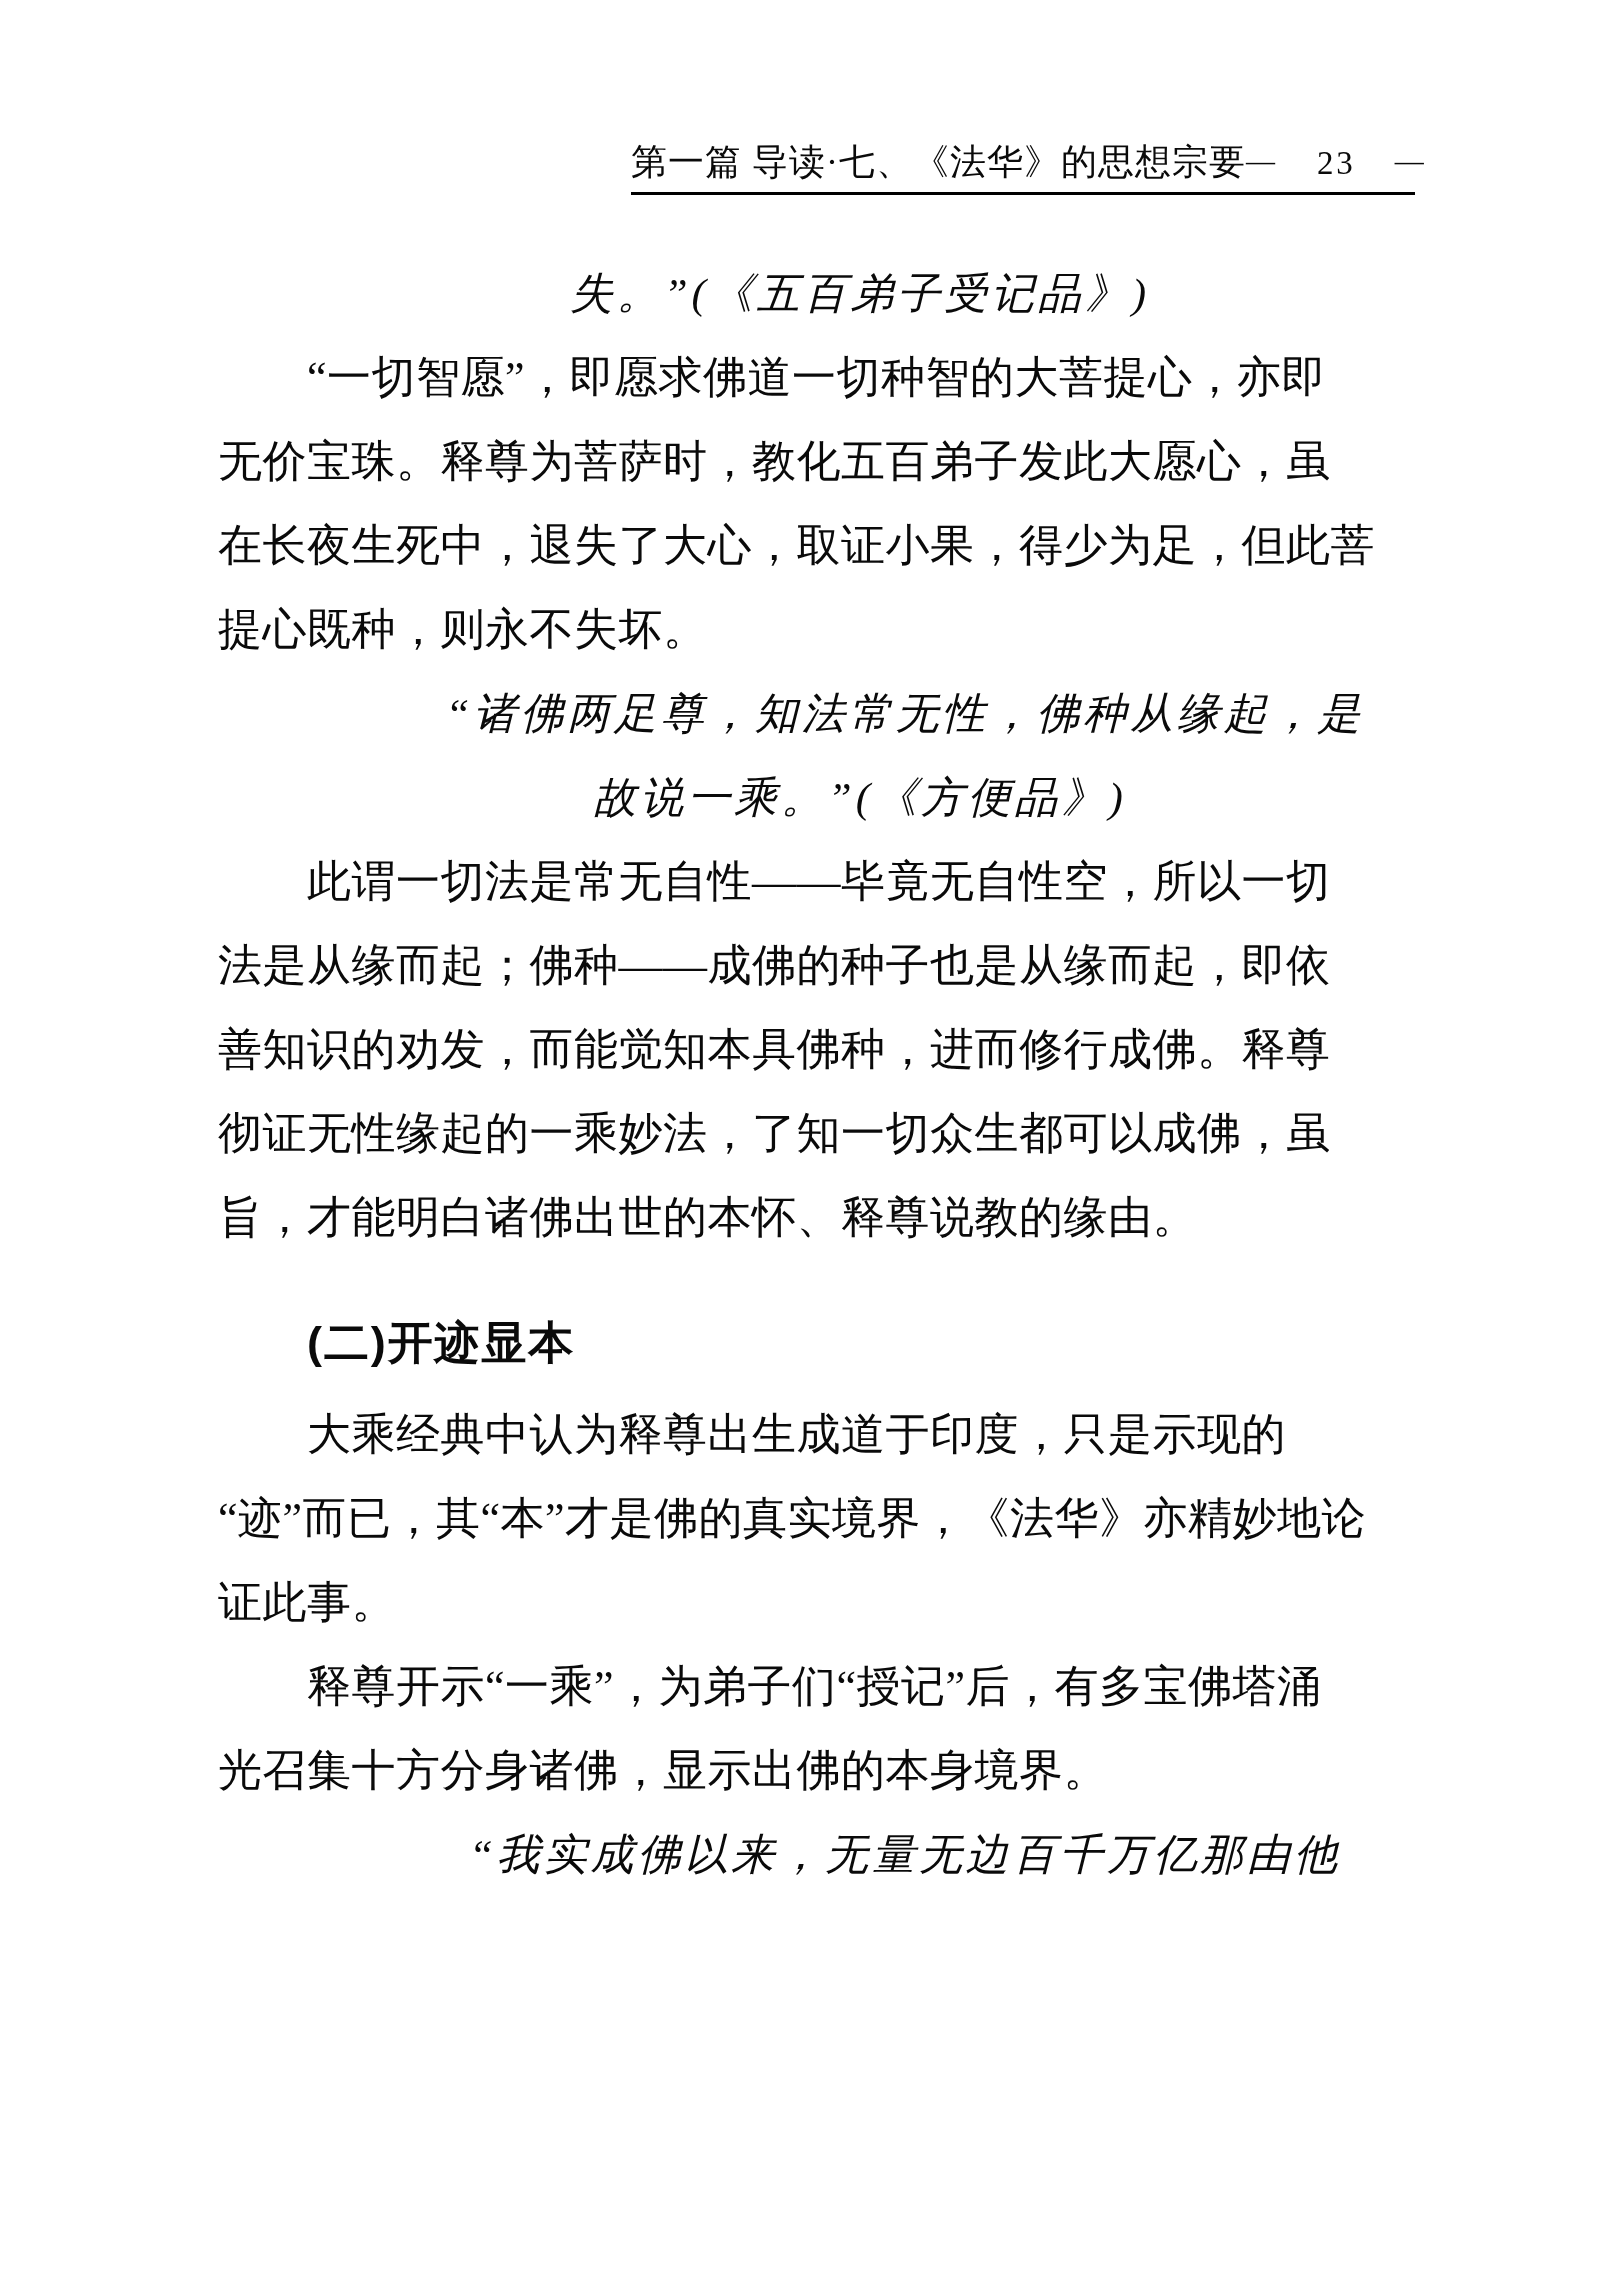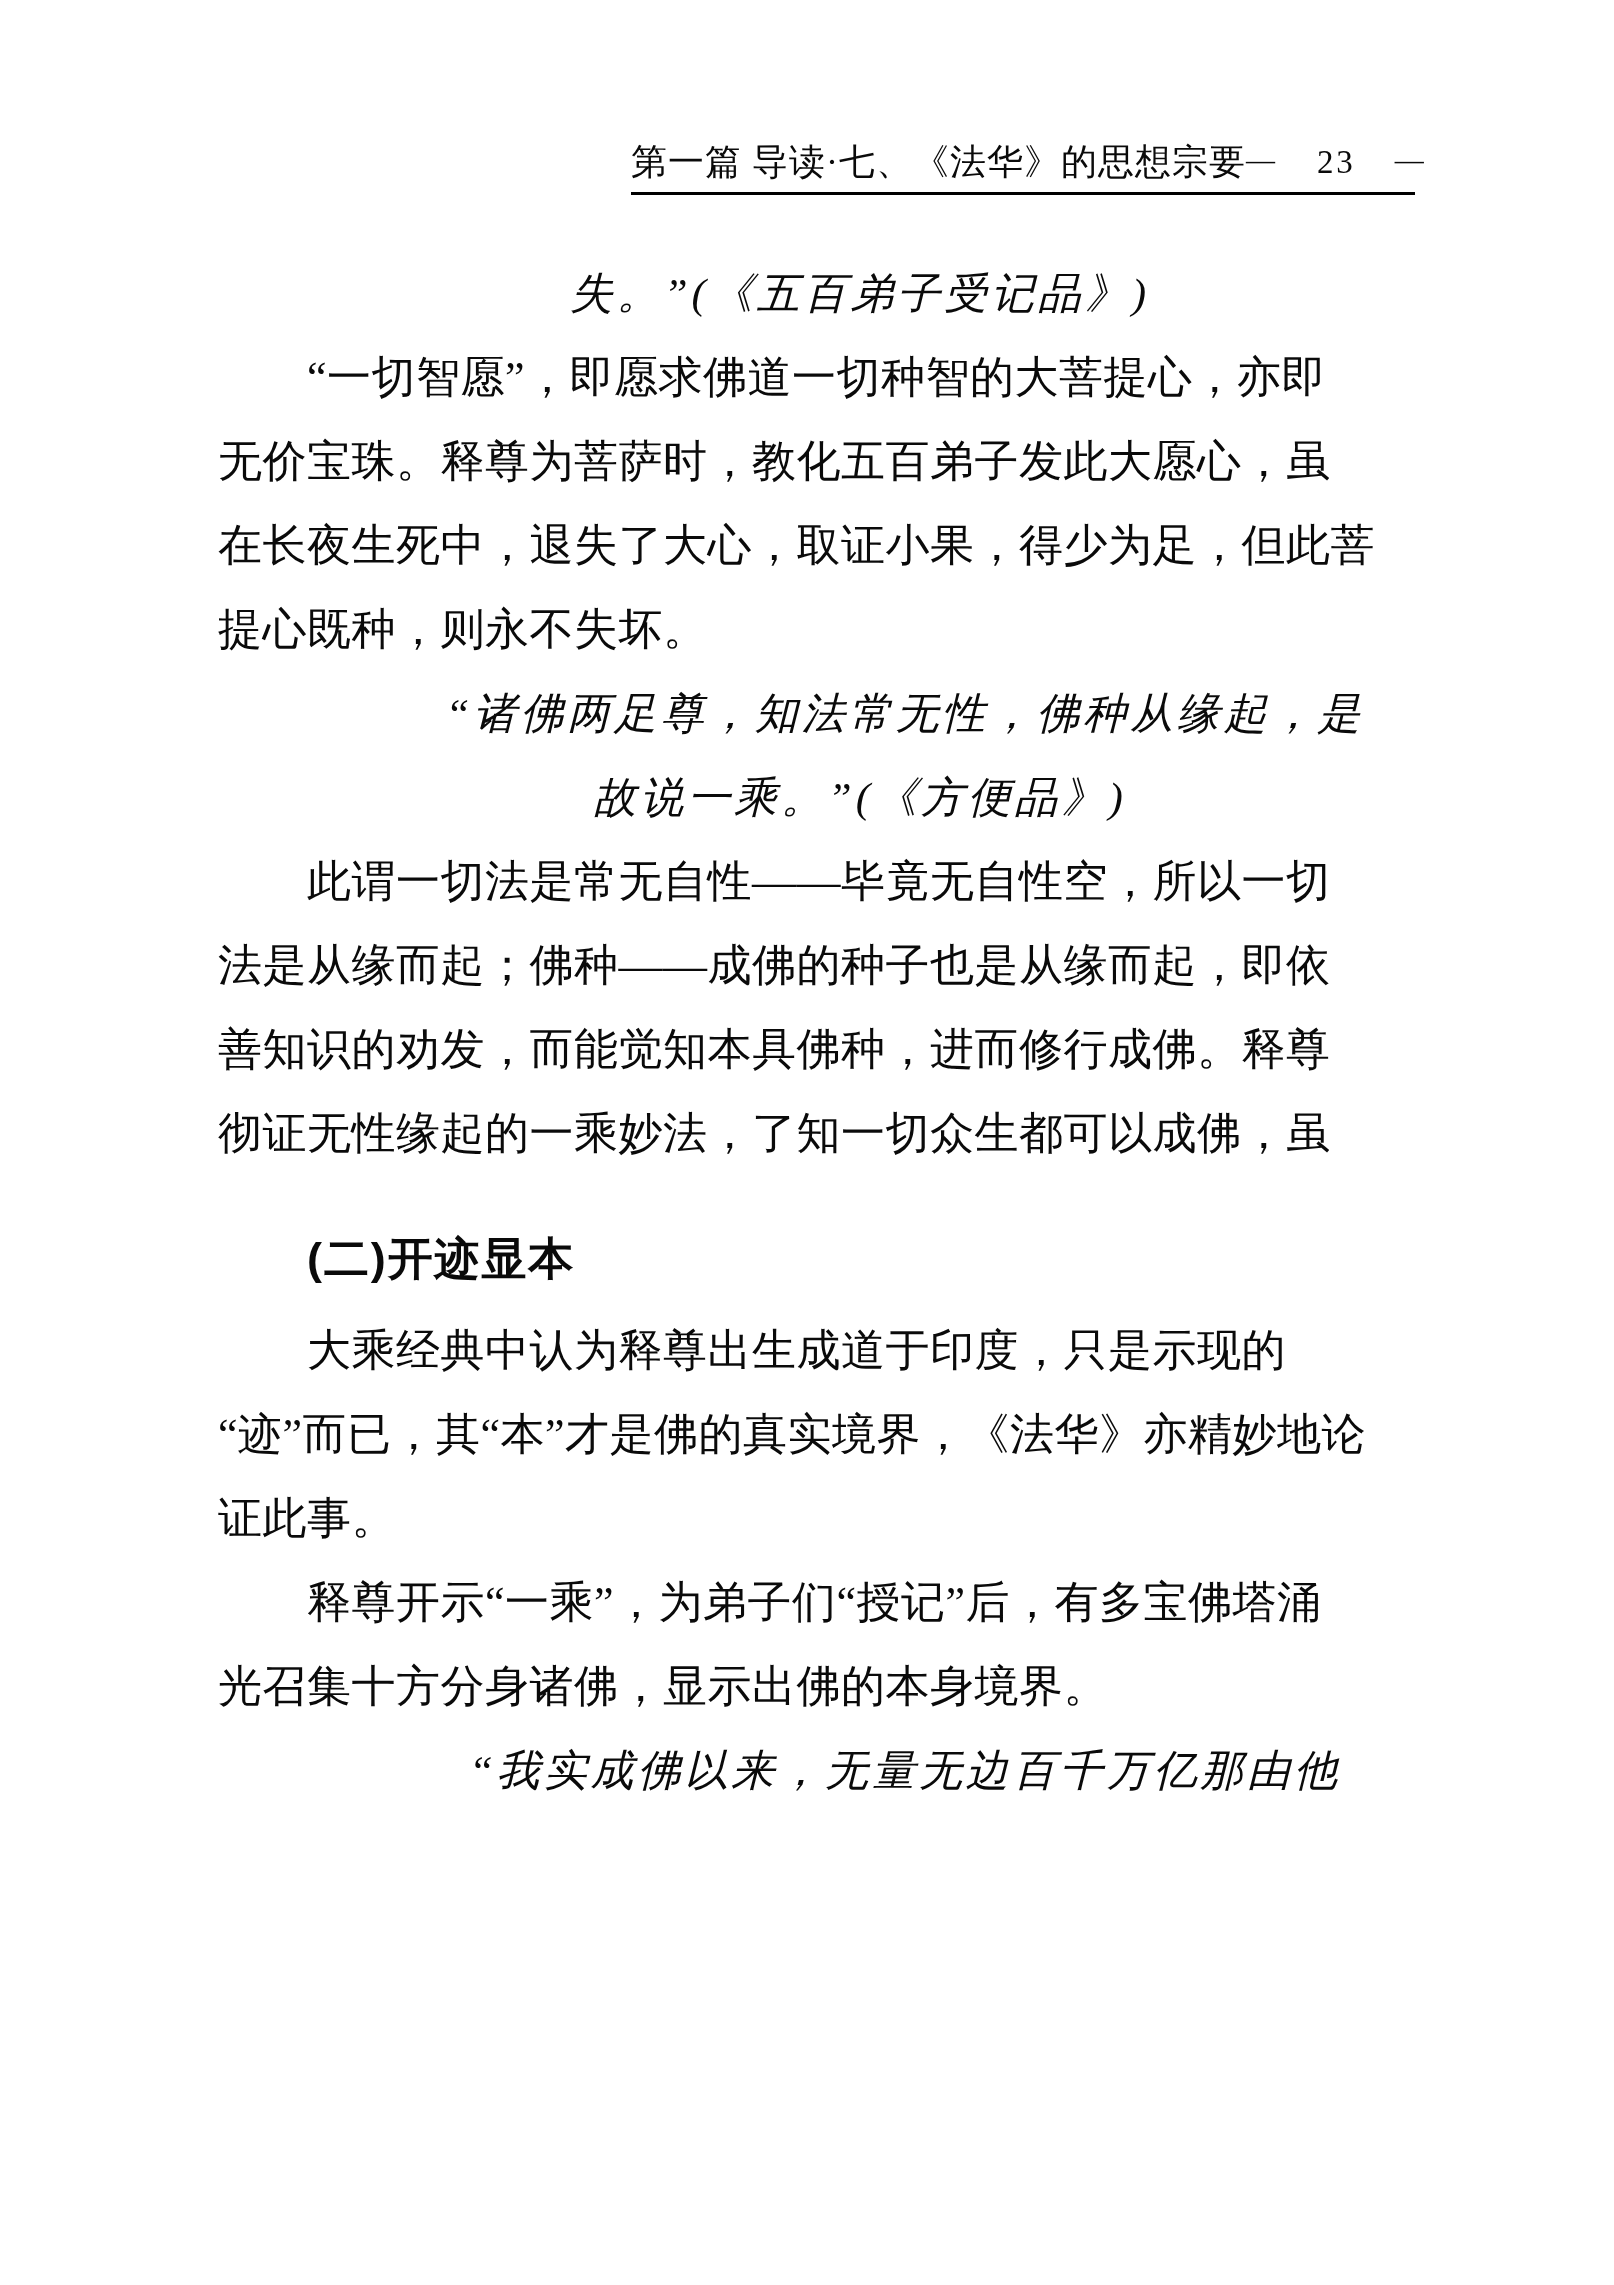--- a/index.html
+++ b/index.html
@@ -15,21 +15,21 @@
     overflow: hidden;
   }
   
   .header {
     position: absolute;
     left: 631px;
     top: 144px;
     width: 784px;
     display: flex;
     justify-content: space-between;
-    align-items: center;
+    align-items: flex-end;
     padding-bottom: 11.6px;
     border-bottom: 3.9px solid #000;
     font-size: 36px;
     line-height: 1;
     white-space: nowrap;
     letter-spacing: 1px;
   }
   .pagenum-group {
     display: flex;
     align-items: center;
@@ -91,20 +91,21 @@
       <div class="line normal indent-2">“一切智愿”，即愿求佛道一切种智的大菩提心，亦即</div>
       <div class="line normal indent-0">无价宝珠。释尊为菩萨时，教化五百弟子发此大愿心，虽</div>
       <div class="line normal indent-0">在长夜生死中，退失了大心，取证小果，得少为足，但此菩</div>
       <div class="line normal indent-0">提心既种，则永不失坏。</div>
       <div class="line quote indent-4">“诸佛两足尊，知法常无性，佛种从缘起，是</div>
       <div class="line quote indent-2">故说一乘。”(《方便品》)</div>
       <div class="line normal indent-2">此谓一切法是常无自性——毕竟无自性空，所以一切</div>
       <div class="line normal indent-0">法是从缘而起；佛种——成佛的种子也是从缘而起，即依</div>
       <div class="line normal indent-0">善知识的劝发，而能觉知本具佛种，进而修行成佛。释尊</div>
       <div class="line normal indent-0">彻证无性缘起的一乘妙法，了知一切众生都可以成佛，虽</div>
+      <div class="line normal indent-0">旨，才能明白诸佛出世的本怀、释尊说教的缘由。</div>
       <div class="line heading indent-2">(二)开迹显本</div>
       <div class="line normal indent-2">大乘经典中认为释尊出生成道于印度，只是示现的</div>
       <div class="line normal indent-0">“迹”而已，其“本”才是佛的真实境界，《法华》亦精妙地论</div>
       <div class="line normal indent-0">证此事。</div>
       <div class="line normal indent-2">释尊开示“一乘”，为弟子们“授记”后，有多宝佛塔涌</div>
       <div class="line normal indent-0">光召集十方分身诸佛，显示出佛的本身境界。</div>
       <div class="line quote indent-4">“我实成佛以来，无量无边百千万亿那由他</div>
     </div>
 
 </div>

